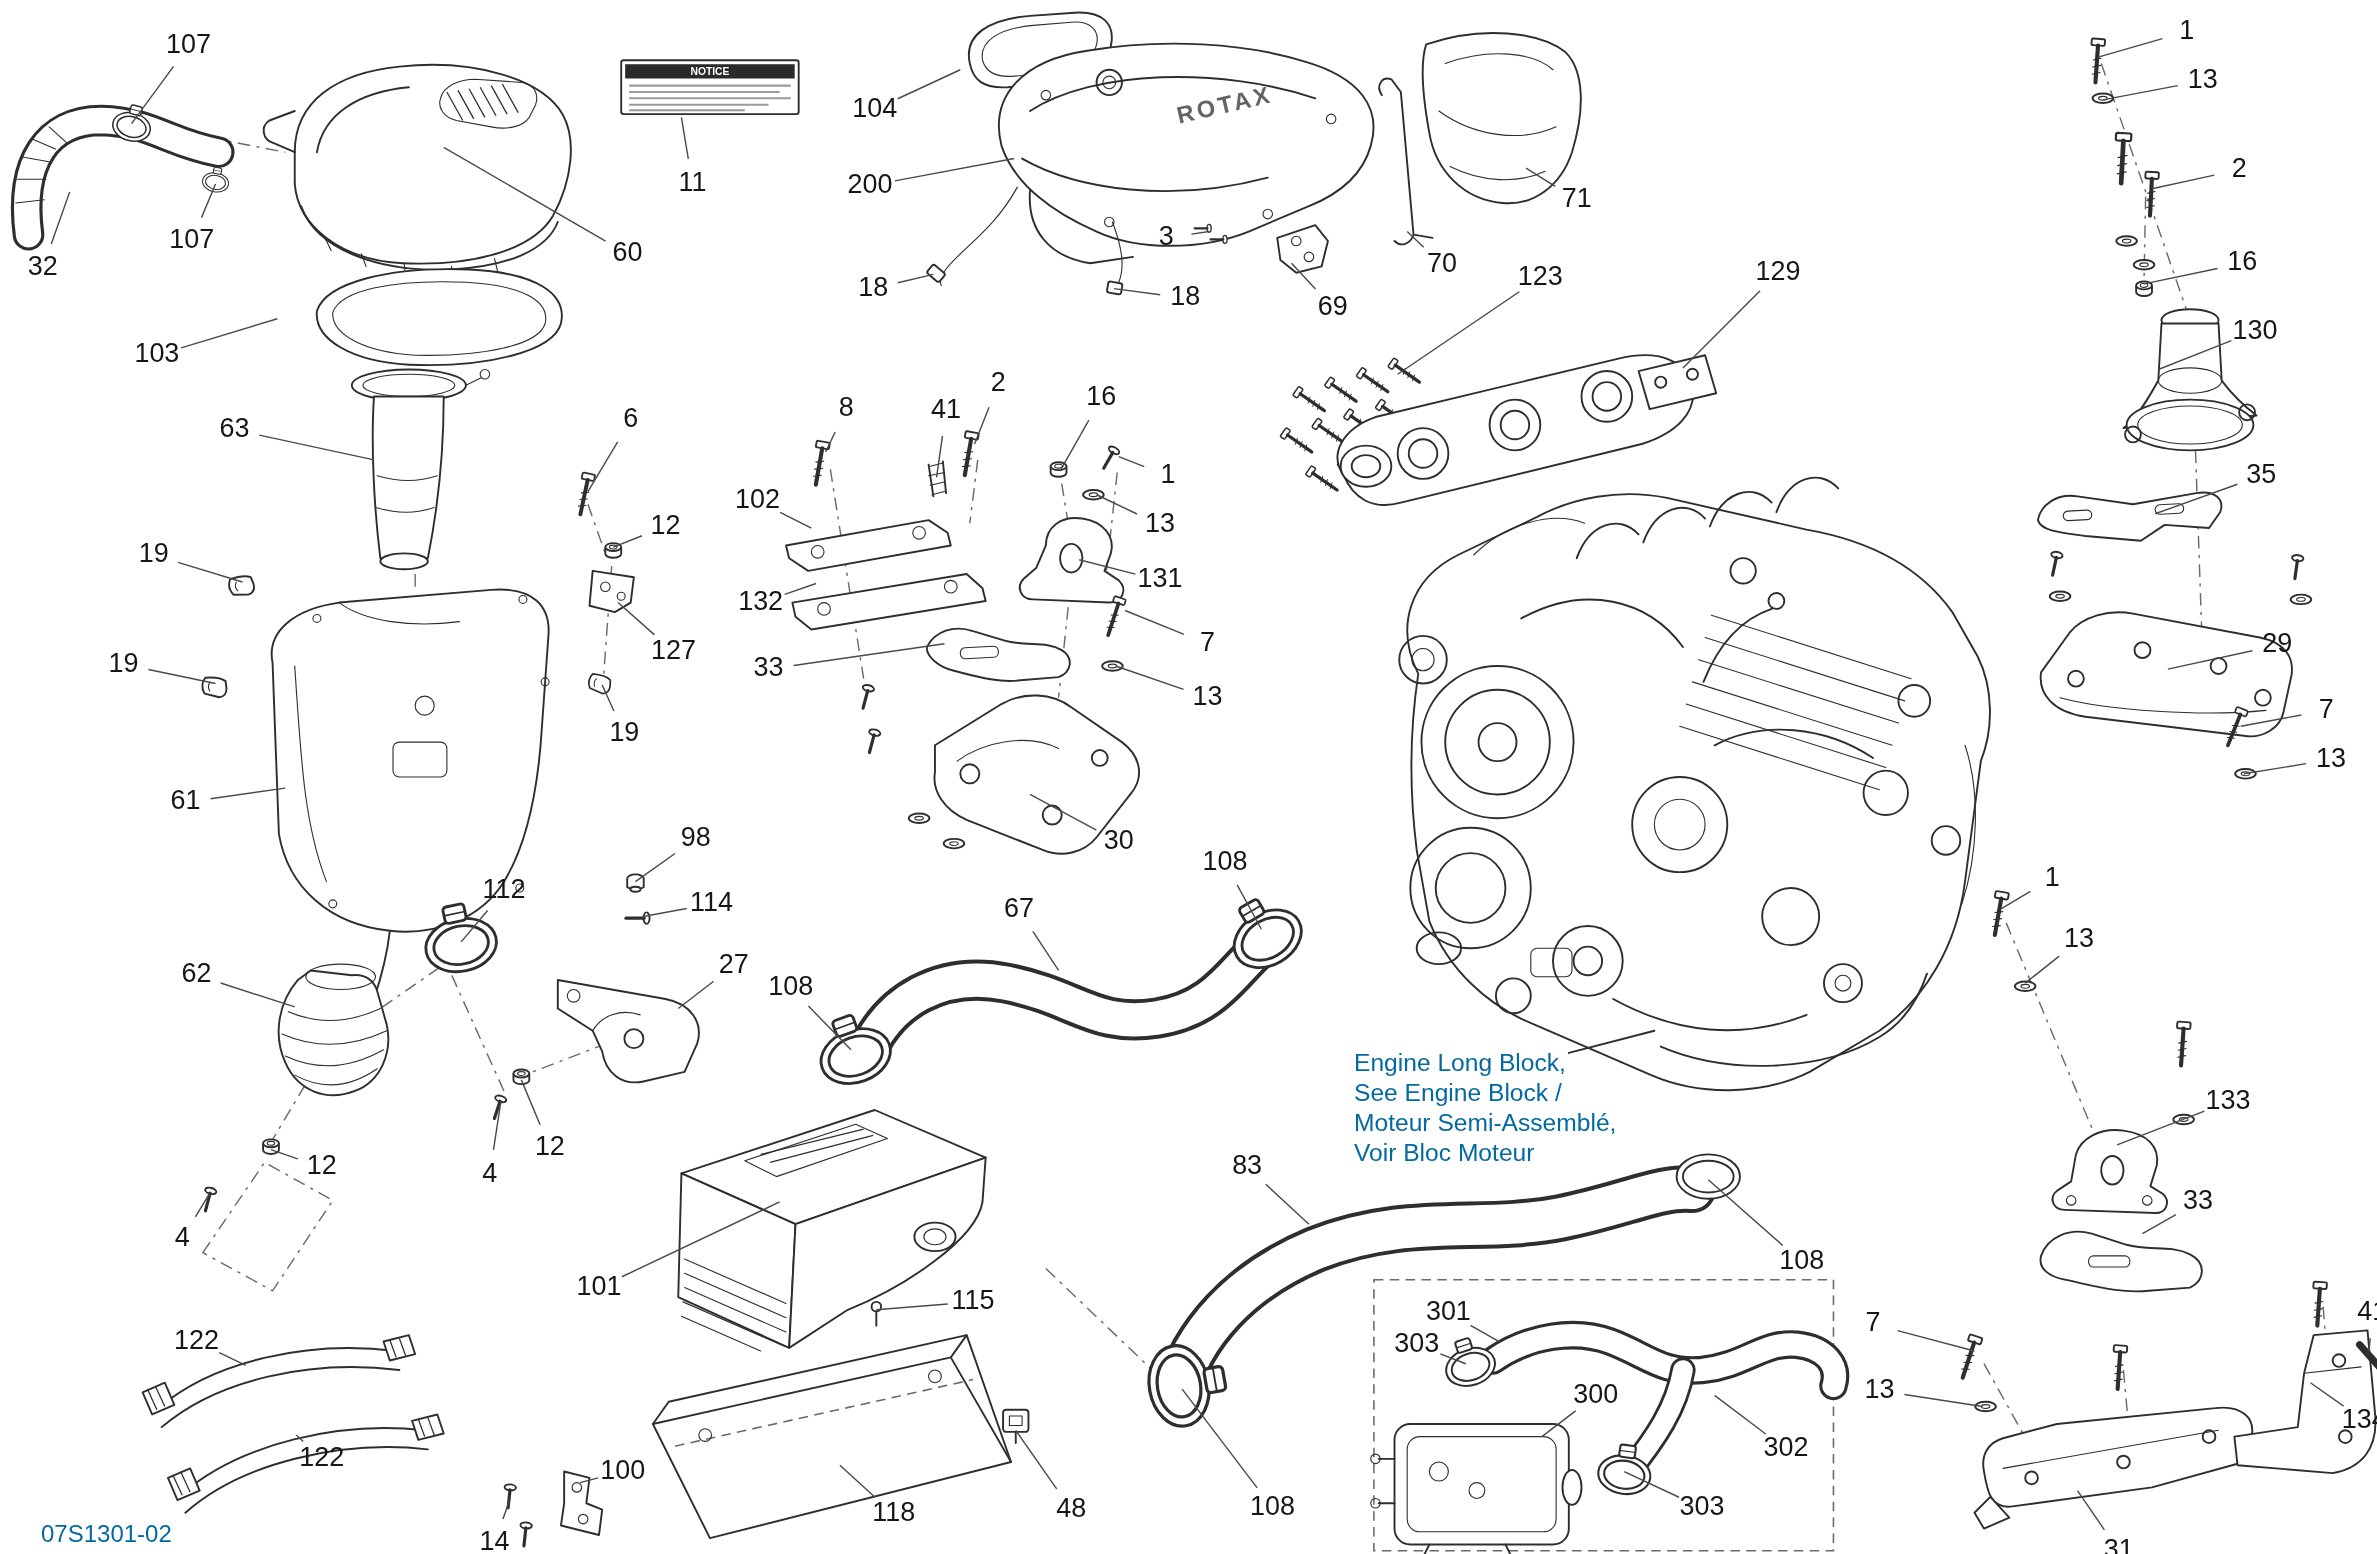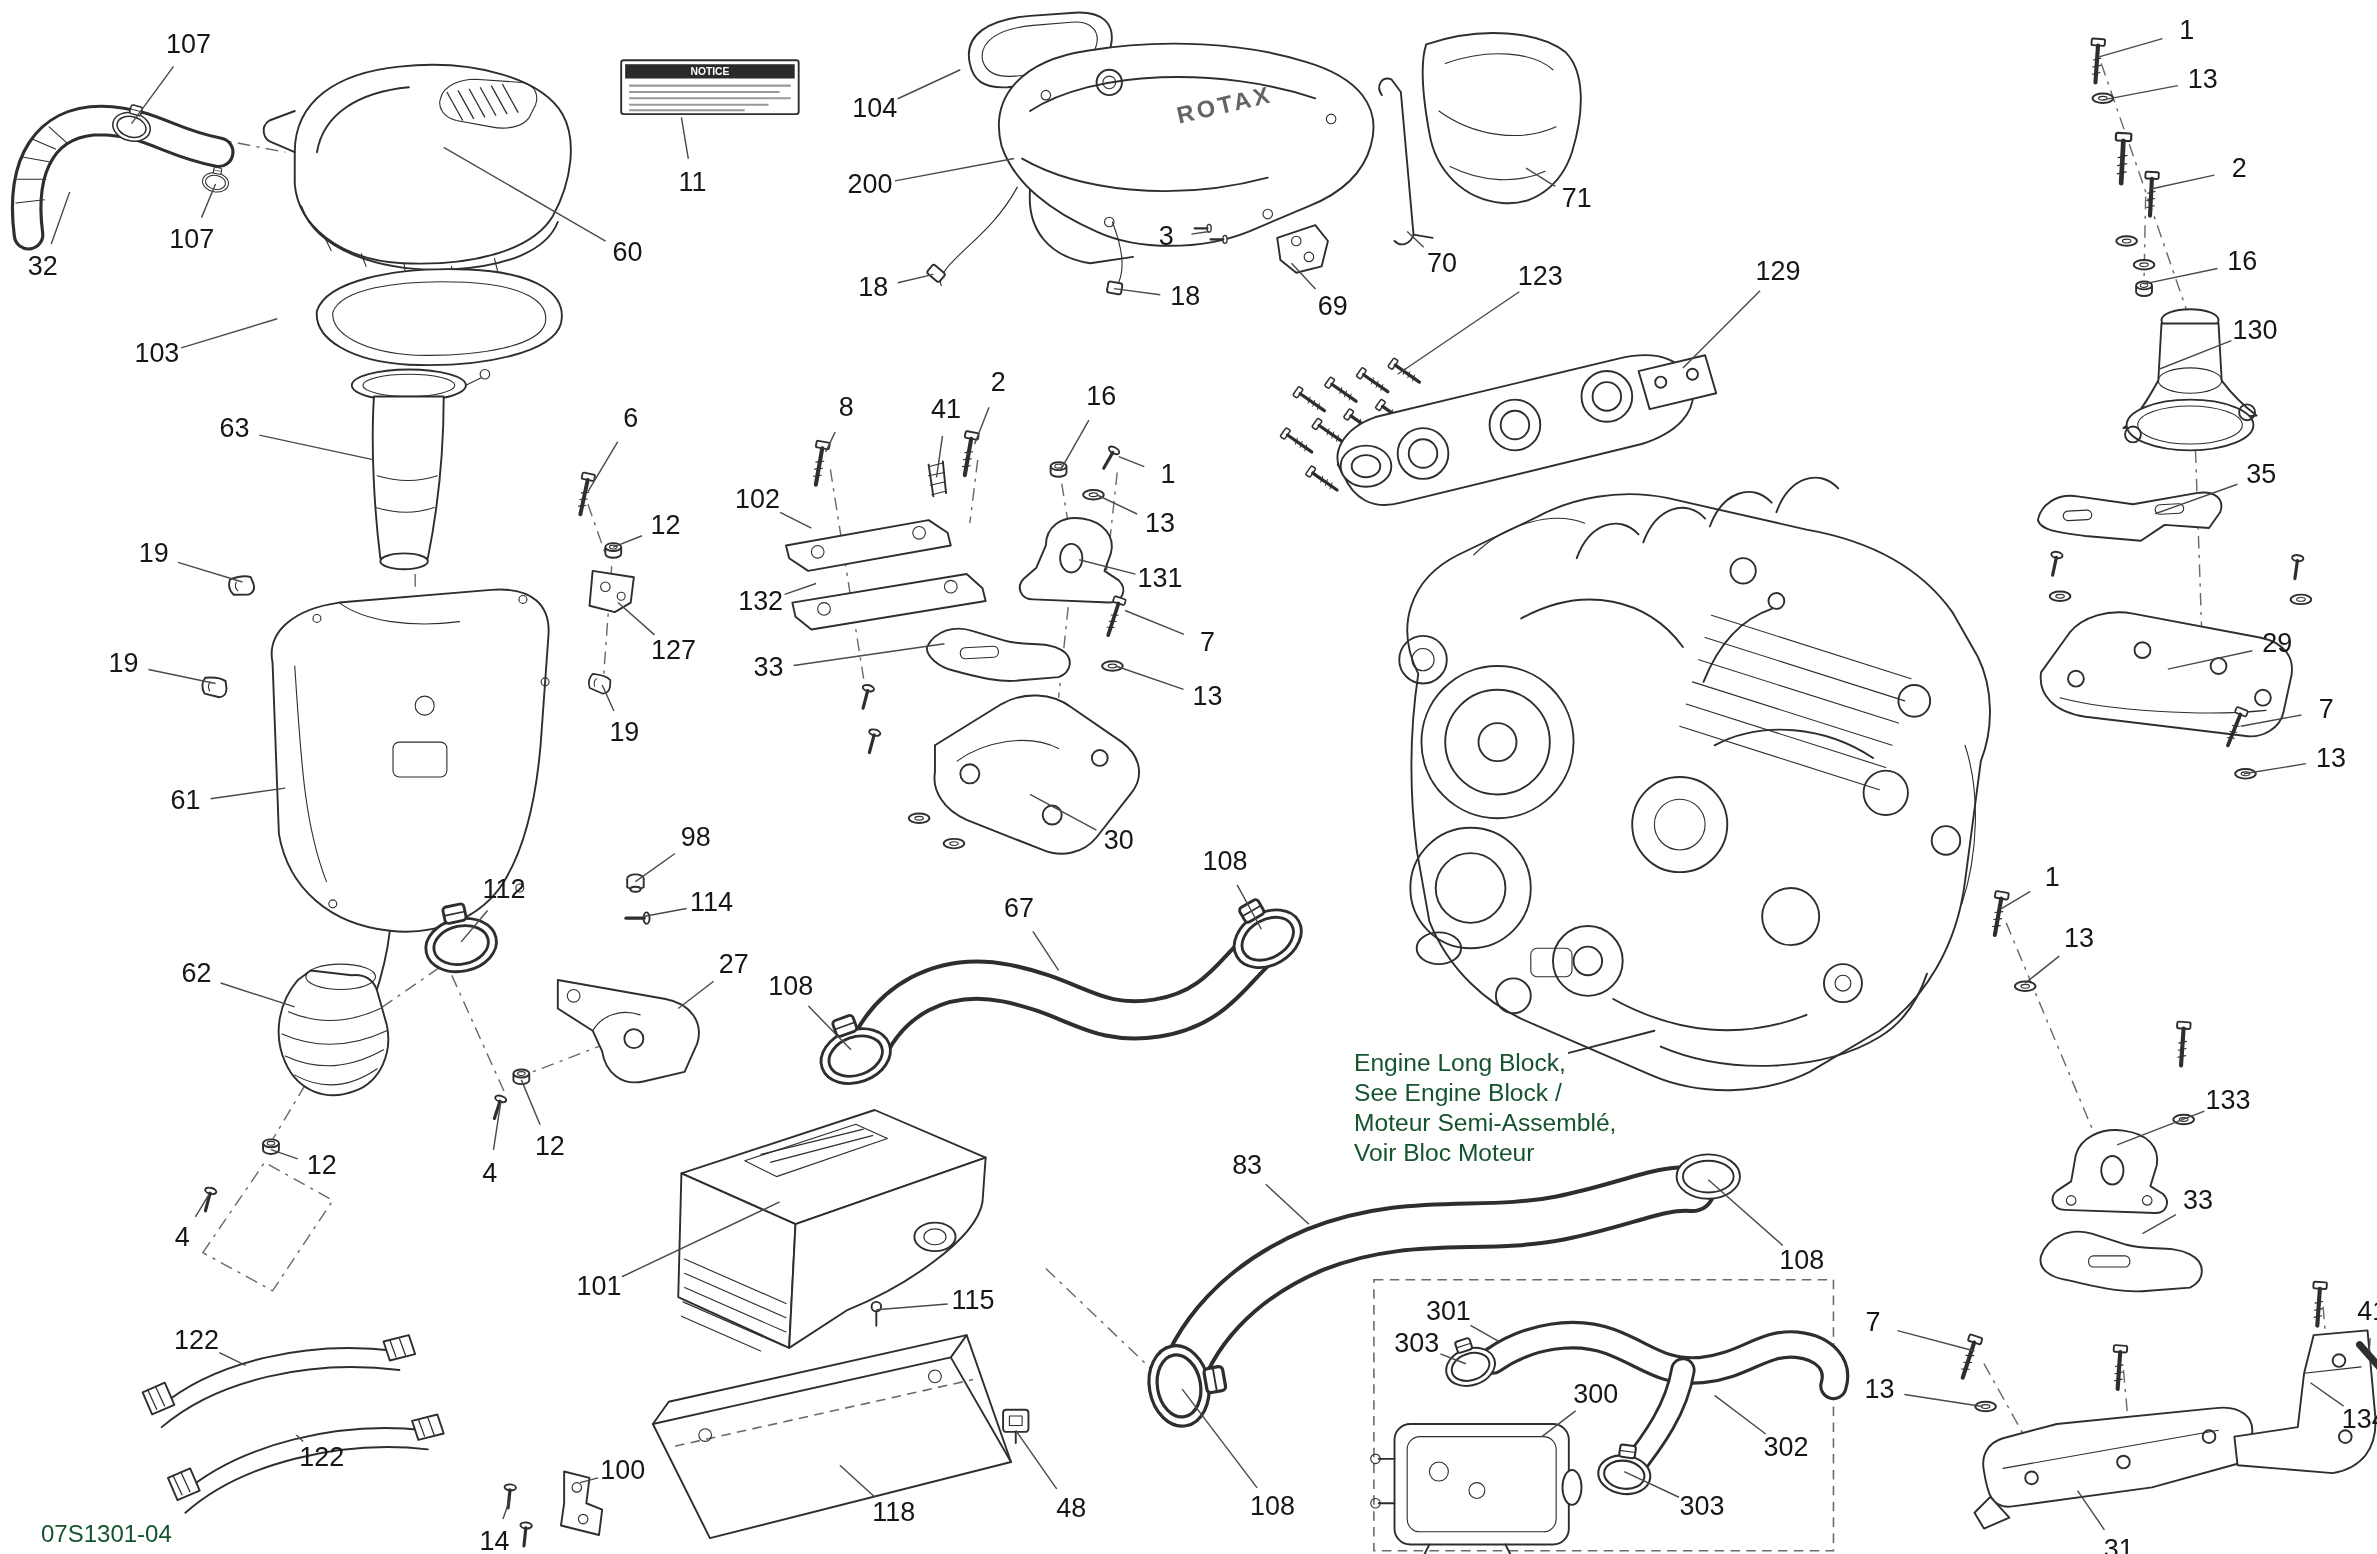--- a/index.html
+++ b/index.html
@@ -1,19 +1,19 @@
 <!DOCTYPE html>
 <html style="font-size:12.7px"><head>
 <meta charset="utf-8">
 <style>
   html,body{margin:0;padding:0;background:#fff}
   .canvas{position:relative;width:2377px;height:1554px;background:#fff;
           font-family:"Liberation Sans","DejaVu Sans",sans-serif;overflow:hidden}
   .canvas>svg{position:absolute;left:0;top:0;width:100%;height:100%}
-  .overlay{position:absolute;color:#14532d}
+  .overlay{position:absolute;color:#0369a1}
   #engine-note{left:1354px;top:1048px;font-size:24.6px;line-height:1.22;white-space:pre-line}
   #doc-code{left:41px;top:1520px;font-size:24px}
   svg .ln{stroke:#2e2e2e;stroke-width:1.2;fill:none;stroke-linecap:round;stroke-linejoin:round}
   svg .fw{stroke:#2e2e2e;stroke-width:1.2;fill:#fff;stroke-linejoin:round}
   svg .thin{stroke-width:.7}
   svg .dash{stroke:#6a6a6a;stroke-width:.9;fill:none;stroke-dasharray:8 4 2 4}
   svg .dash2{stroke:#6a6a6a;stroke-width:1;fill:none;stroke-dasharray:6 4}
   svg .leader{stroke:#4a4a4a;stroke-width:.9}
   svg text.callout{font:17px "Liberation Sans","DejaVu Sans",sans-serif;fill:#161616;
                    text-anchor:middle;dominant-baseline:middle}
@@ -631,16 +631,16 @@
         <text x="1468" y="448" class="callout">7</text>
         <line x1="1455.210006673636" y1="481.5838170897687" x2="1416" y2="488" class="leader"></line>
         <text x="1471" y="479" class="callout">13</text>
       </g>
 </svg>
 
 <div class="overlay" id="engine-note">Engine Long Block,
 See Engine Block /
 Moteur Semi-Assemblé,
 Voir Bloc Moteur</div>
-<div class="overlay" id="doc-code">07S1301-04</div>
+<div class="overlay" id="doc-code">07S1301-02</div>
 
 </div>
 
 
 </body></html>

